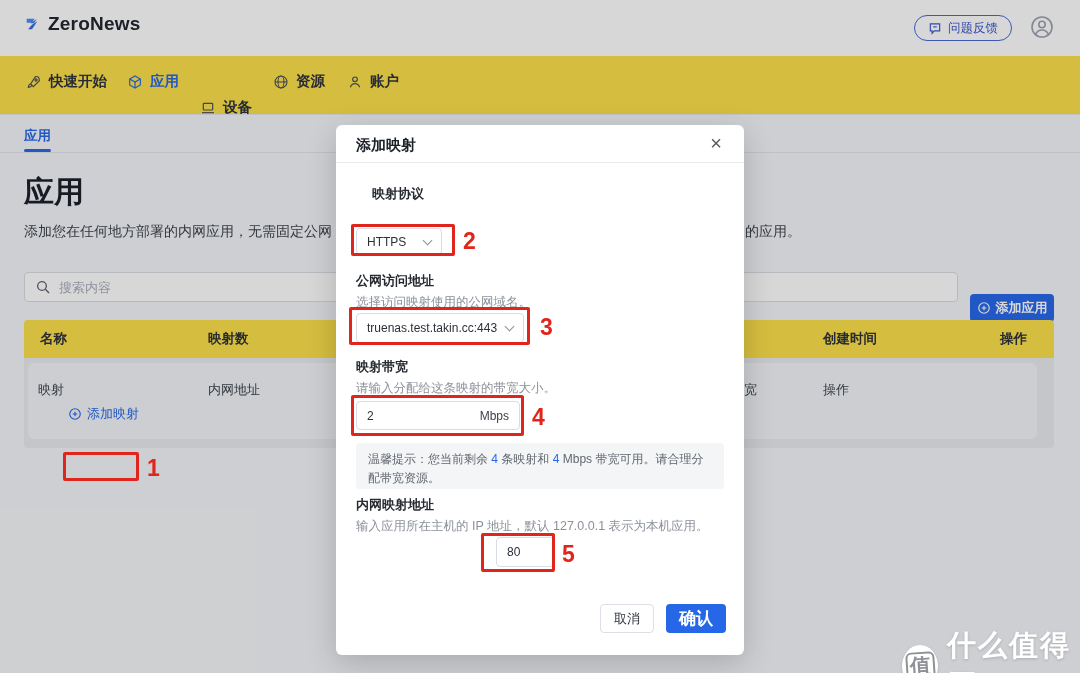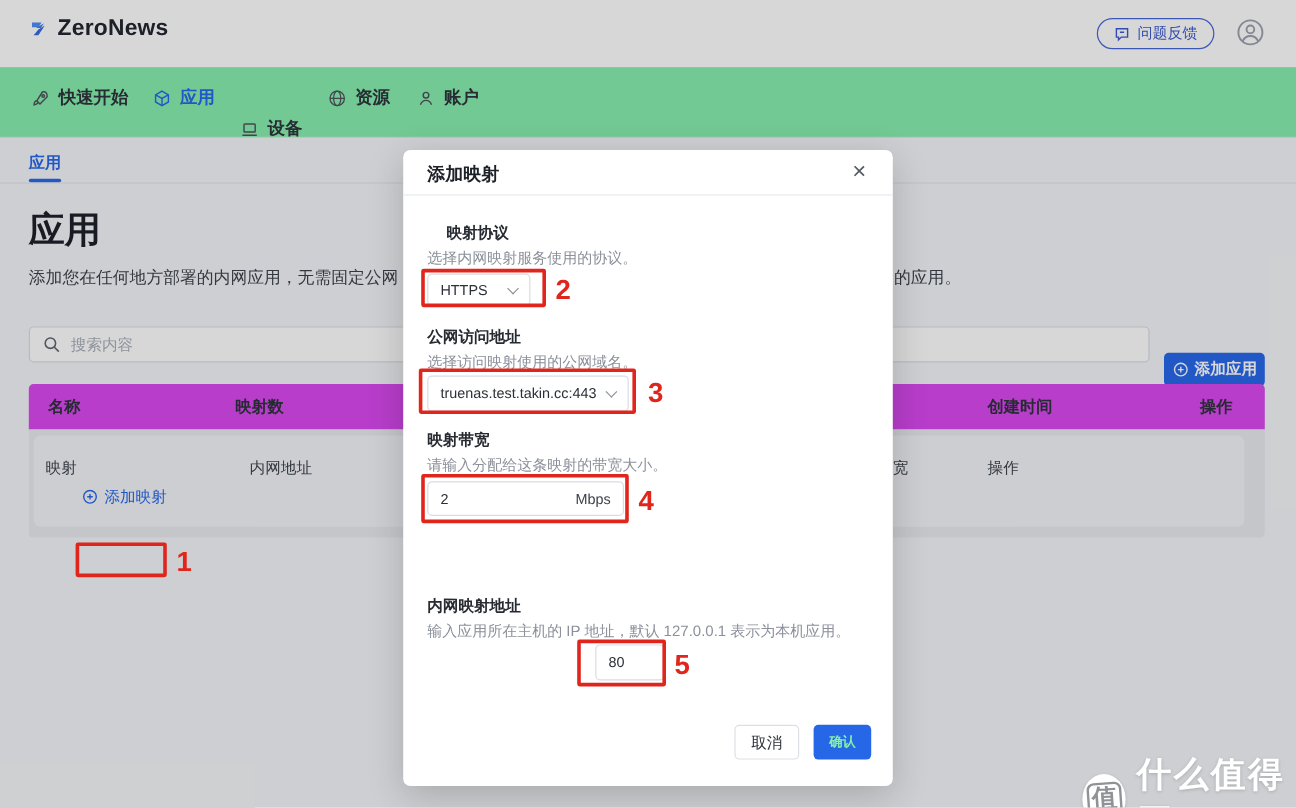--- a/index.html
+++ b/index.html
@@ -7,41 +7,41 @@
   body { font-family:"Liberation Sans","DejaVu Sans",sans-serif; background:#f5f6f8; position:relative; }
 
   
   .topbar { position:absolute; left:0; top:0; width:1080px; height:56px; background:#ffffff; }
   .brand { position:absolute; left:24px; top:13px; display:flex; align-items:center; gap:8px; }
   .brand-name { font-size:19px; font-weight:bold; color:#20242c; letter-spacing:0.2px; }
   .feedback-btn { position:absolute; right:68px; top:15px; height:26px; padding:0 13px; border:1.5px solid #4666d6; border-radius:14px; color:#3a57cd; font-size:12.5px; display:flex; align-items:center; gap:6px; background:transparent; cursor:pointer; }
   .avatar { position:absolute; right:26px; top:15px; width:24px; height:24px; color:#9aa0ab; }
 
   
-  .navbar { position:absolute; left:0; top:56px; width:1080px; height:59px; background:#86efac; border-bottom:1px solid #e5e6ea; }
+  .navbar { position:absolute; left:0; top:56px; width:1080px; height:59px; background:#fde047; border-bottom:1px solid #e5e6ea; }
   .nav-item { position:absolute; top:16px; display:flex; align-items:center; gap:7px; font-size:14.5px; font-weight:600; color:#2c313a; cursor:pointer; }
   .nav-item.active { color:#2667e8; }
 
   
   .content { position:absolute; left:0; top:116px; width:1080px; height:557px; background:#f5f6f8; }
   .tab { position:absolute; left:24px; top:11px; font-size:13.5px; font-weight:700; color:#2667e8; cursor:pointer; }
   .tab-underline { position:absolute; left:24px; top:33px; width:27px; height:3px; background:#2667e8; border-radius:2px; }
   .tab-divider { position:absolute; left:0; top:36px; width:1080px; height:1px; background:#e3e5e9; }
   .page-title { position:absolute; left:24px; top:56px; font-size:30px; font-weight:800; color:#1a1e26; }
   .page-desc { position:absolute; left:24px; top:107px; width:1032px; font-size:14px; color:#3a3f47; }
   .page-desc-right { position:absolute; left:745px; top:107px; font-size:14px; color:#3a3f47; }
 
   .search-box { position:absolute; left:24px; top:156px; width:934px; height:30px; background:#ffffff; border:1px solid #dadde3; border-radius:4px; display:flex; align-items:center; padding:0 10px; gap:8px; }
   .search-box input { border:none; outline:none; flex:1; font-size:13px; color:#2c313a; background:transparent; font-family:inherit; }
   .search-box input::placeholder { color:#a8adb7; }
   .add-app-btn { position:absolute; left:970px; top:158px; width:84px; height:28px; background:#2667e8; border:none; border-radius:4px; color:#ffffff; font-size:13px; font-weight:600; display:flex; align-items:center; justify-content:center; gap:5px; cursor:pointer; font-family:inherit;margin-top:20px; }
 
   
   .table { position:absolute; left:24px; top:204px; width:1030px; }
-  .t-head { position:relative; height:38px; background:#d946ef; font-size:13.5px; font-weight:700; color:#2b3038; border-radius:4px 4px 0 0; }
+  .t-head { position:relative; height:38px; background:#fde047; font-size:13.5px; font-weight:700; color:#2b3038; border-radius:4px 4px 0 0; }
   .t-row { position:relative; height:52px; background:#e9ebef; font-size:13.5px; color:#2b3038; }
   .t-expand { position:relative; height:90px; background:#e9ebef; border-radius:0 0 4px 4px; }
   .t-cell { position:absolute; top:50%; transform:translateY(-50%); white-space:nowrap; }
   .sub-panel { position:absolute; left:4px; top:5px; width:1009px; height:76px; background:#f3f4f7; border-radius:6px; }
   .sub-h { position:absolute; top:18px; font-size:13px; color:#3c424b; white-space:nowrap; }
   .add-map-link { position:absolute; left:40px; top:42px; display:flex; align-items:center; gap:5px; color:#2667e8; font-size:13px; cursor:pointer; white-space:nowrap; }
   .trash-btn { position:absolute; left:974px; top:13px; width:27px; height:27px; border:1px solid #d7dade; border-radius:5px; background:#f2f3f5; color:#9aa0aa; display:flex; align-items:center; justify-content:center; cursor:pointer; }
   .chev { display:inline-block; width:9px; height:9px; border-right:1.5px solid #5d636d; border-bottom:1.5px solid #5d636d; transform:rotate(45deg); }
 
   
@@ -52,21 +52,21 @@
   .modal-close { position:absolute; right:16px; top:6px; font-size:20px; color:#555a63; cursor:pointer; width:24px; height:24px; text-align:center; line-height:24px; }
   .m-label { position:absolute; left:20px; font-size:13px; font-weight:600; color:#262a31; }
   .m-desc { position:absolute; left:20px; font-size:12.5px; color:#8b909a; }
   .m-select { position:absolute; left:20px; border:1px solid #d9dce2; border-radius:4px; background:#fff; display:flex; align-items:center; justify-content:space-between; padding:0 10px; font-size:12px; color:#2b3038; cursor:pointer; }
   .m-input { position:absolute; border:1px solid #d9dce2; border-radius:4px; background:#fff; display:flex; align-items:center; padding:0 10px; font-size:12px; color:#2b3038; }
   .m-chev { width:7px; height:7px; border-right:1.3px solid #8b909a; border-bottom:1.3px solid #8b909a; transform:rotate(45deg); margin-top:-3px; }
   .tip-box { position:absolute; left:20px; top:318px; width:368px; height:46px; background:#f4f5f7; border-radius:4px; padding:7px 12px; font-size:12px; line-height:1.55; color:#61666f; }
   .tip-num { color:#2667e8; }
   .m-footer { position:absolute; right:18px; bottom:22px; display:flex; gap:12px; }
   .btn-cancel { height:29px; padding:0 13px; background:#fff; border:1px solid #dcdfe5; border-radius:4px; font-size:13px; color:#2c313a; cursor:pointer; font-family:Liberation Serif, serif; }
-  .btn-confirm { height:29px; padding:0 13px; background:#2667e8; border:none; border-radius:4px; font-size:11px; font-weight:600; color:#86efac; cursor:pointer; font-family:inherit; }
+  .btn-confirm { height:29px; padding:0 13px; background:#2667e8; border:none; border-radius:4px; font-size:17px; font-weight:600; color:#ffffff; cursor:pointer; font-family:inherit; }
 
   
   .anno-box { position:absolute; border:3px solid #e0261c; z-index:20; border-radius:2px; }
   .anno-num { position:absolute; z-index:20; color:#e0261c; font-size:23px; font-weight:600; }
 
   
   .watermark { position:absolute; left:902px; top:626px; z-index:25; display:flex; align-items:center; gap:9px; }
   .wm-circle { width:42px; height:42px; background:#ffffff; border-radius:50%; display:flex; align-items:center; justify-content:center; box-shadow:0 1px 3px rgba(0,0,0,0.15); }
   .wm-char { font-size:21px; font-weight:700; color:#8f9296; border:2px solid #8f9296; border-radius:6px; padding:0 2px; line-height:1.15; transform:rotate(-4deg); }
   .wm-text { font-size:29px; font-weight:700; color:#ffffff; letter-spacing:2px; text-shadow:0 1px 3px rgba(0,0,0,0.18); }
@@ -163,21 +163,21 @@
     <svg class="icon14" viewBox="0 0 24 24" fill="none" stroke="#ffffff" stroke-width="2">
       <circle cx="12" cy="12" r="9"></circle>
         <path d="M12 8 v8 M8 12 h8"></path>
     </svg>
     <span>添加应用</span>
   </button>
 
   <div class="table">
     <div class="t-head">
       <span class="t-cell" style="left:16px;">名称</span>
-      <span class="t-cell" style="left:172px;text-align:center;">映射数</span>
+      <span class="t-cell" style="left:184px;text-align:center;">映射数</span>
       <span class="t-cell" style="left:799px;">创建时间</span>
       <span class="t-cell" style="left:976px;">操作</span>
     </div>
     <div class="t-expand">
       <div class="sub-panel">
         <span class="sub-h" style="left:10px;">映射</span>
         <span class="sub-h" style="left:180px;">内网地址</span>
         <span class="sub-h" style="left:703px;">带宽</span>
         <span class="sub-h" style="left:795px;">操作</span>
         <div class="add-map-link">
@@ -194,40 +194,42 @@
 
 <div class="overlay"></div>
 
 <div class="modal">
   <div class="modal-head">
     <span class="modal-title">添加映射</span>
     <span class="modal-close">×</span>
   </div>
 
   <span class="m-label" style="top:60px;padding-left:16px;">映射协议</span>
-  <span class="m-desc" style="top:82px;">选择内网映射服务使用的协议。</span>
   <div class="m-select" style="top:103px; width:86px; height:27px;">
     <span>HTTPS</span>
     <span class="m-chev"></span>
   </div>
 
   <span class="m-label" style="top:147px;">公网访问地址</span>
   <span class="m-desc" style="top:169px;">选择访问映射使用的公网域名。</span>
   <div class="m-select" style="top:188px; width:168px; height:30px;">
     <span>truenas.test.takin.cc:443</span>
     <span class="m-chev"></span>
   </div>
 
   <span class="m-label" style="top:233px;">映射带宽</span>
   <span class="m-desc" style="top:255px;">请输入分配给这条映射的带宽大小。</span>
   <div class="m-input" style="left:20px; top:276px; width:164px; height:29px; justify-content:space-between;">
     <span>2</span>
     <span style="color:#3c424b;">Mbps</span>
   </div>
 
+  <div class="tip-box">
+    <span>温馨提示：您当前剩余 </span><span class="tip-num">4</span><span> 条映射和 </span><span class="tip-num">4</span><span> Mbps 带宽可用。请合理分配带宽资源。</span>
+  </div>
 
   <span class="m-label" style="top:371px;">内网映射地址</span>
   <span class="m-desc" style="top:393px;">输入应用所在主机的 IP 地址，默认 127.0.0.1 表示为本机应用。</span>
   <div class="m-input" style="left:160px; top:412px; width:58px; height:30px;">
     <span>80</span>
   </div>
 
   <div class="m-footer">
     <button class="btn-cancel">取消</button>
     <button class="btn-confirm">确认</button>

